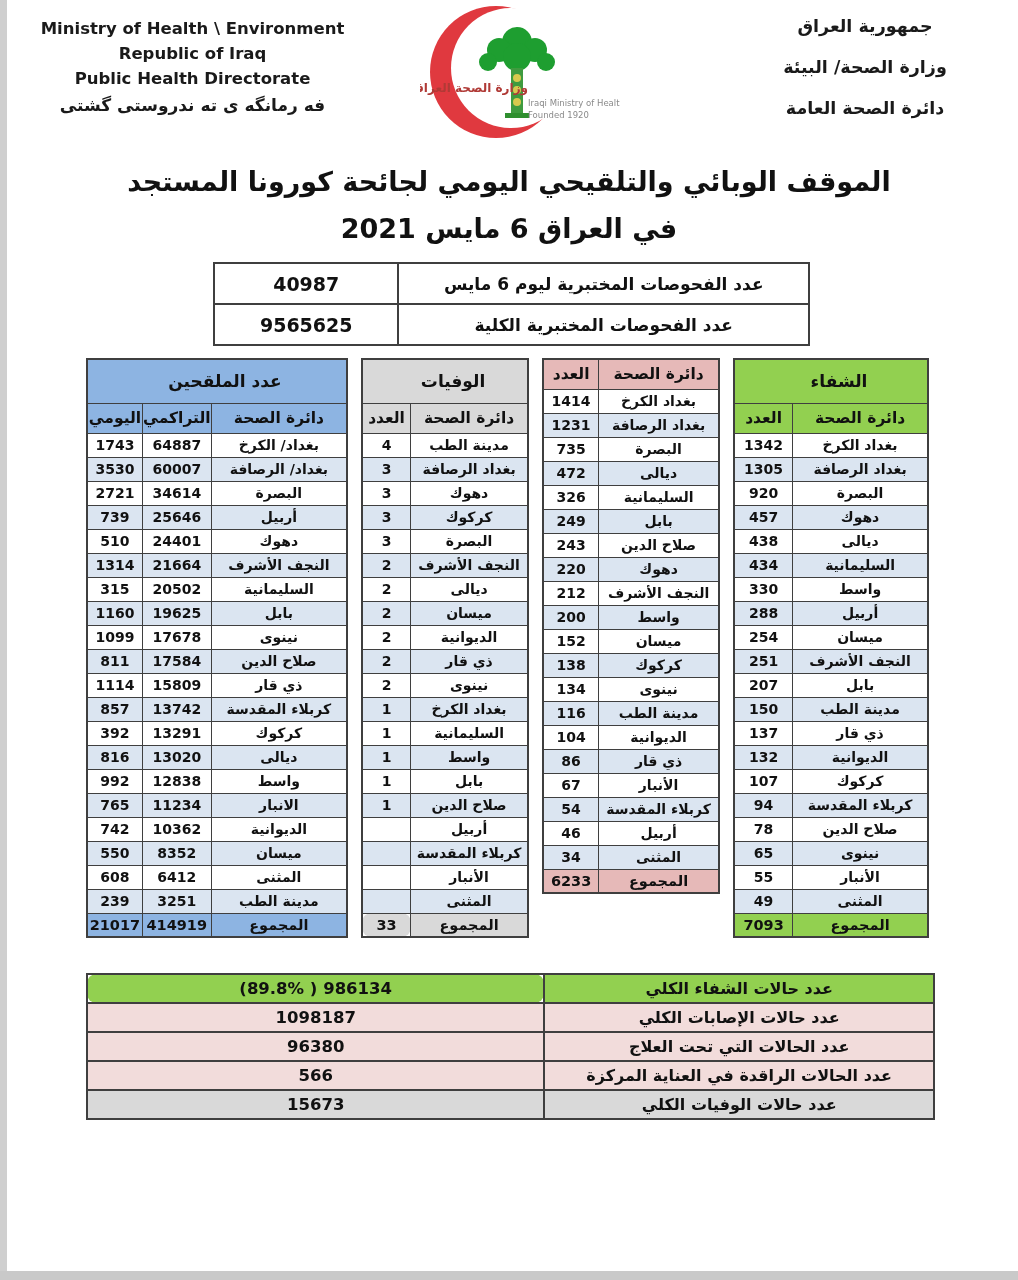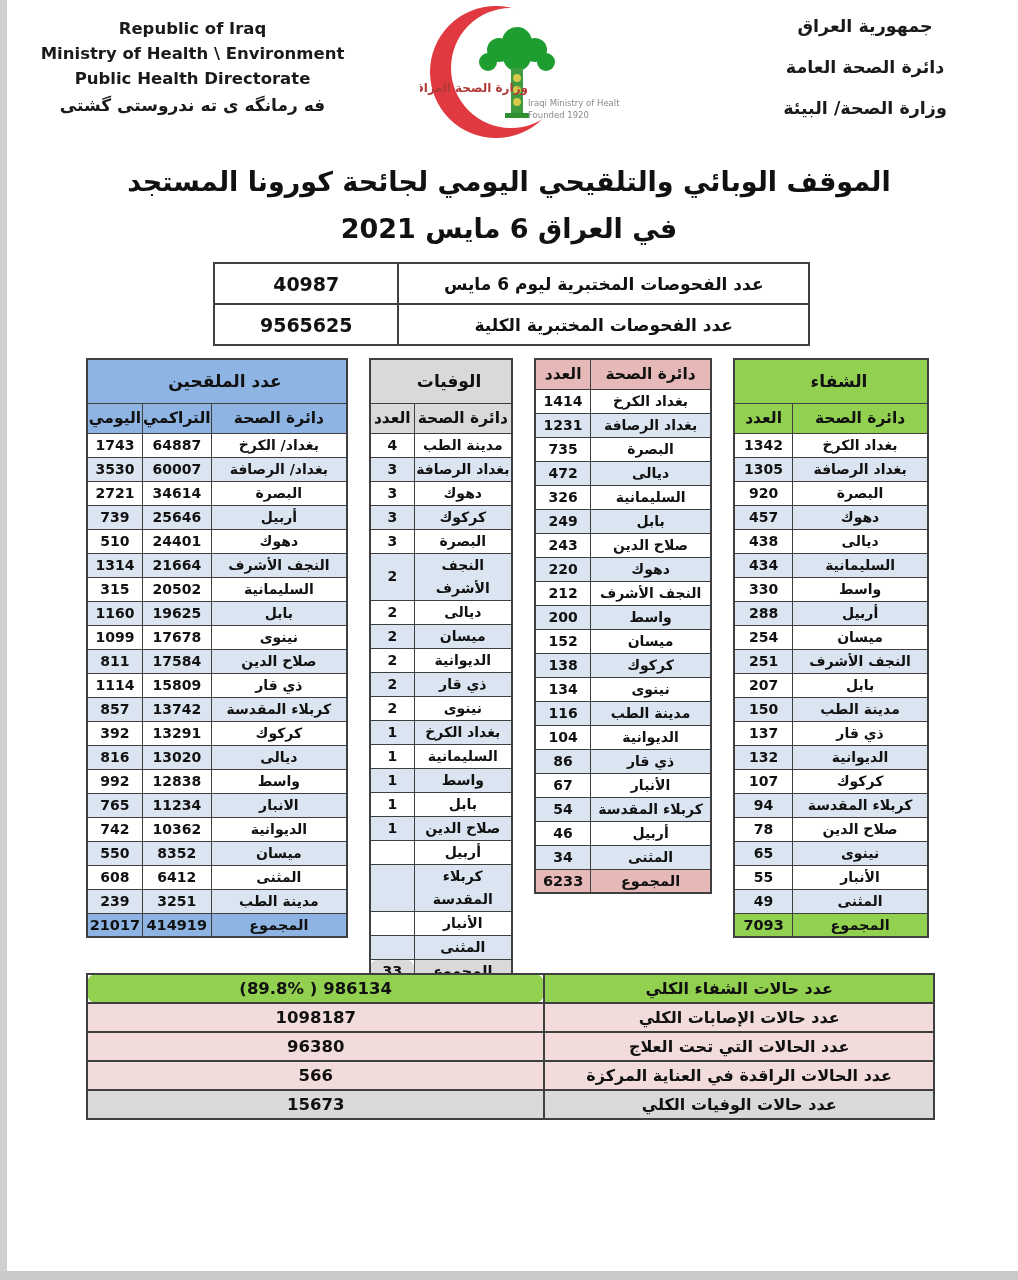--- a/index.html
+++ b/index.html
@@ -49,22 +49,22 @@
   .summary .s-label { width:46%; font-size:16px; }
   .summary .s-value { font-size:16.5px; }
 </style>
 </head>
 <body>
 
 <div class="edge-left"></div>
 <div class="edge-bottom"></div>
 
 <div class="hdr-english">
+  <div>Ministry of Health \ Environment</div>
   <div>Republic of Iraq</div>
-  <div>Ministry of Health \ Environment</div>
   <div>Public Health Directorate</div>
   <div class="kurdish">فه رمانگه ى ته ندروستى گشتى</div>
 </div>
 
 <div class="logo-wrap">
   <svg width="200" height="148" viewBox="0 0 200 148">
     <circle cx="76" cy="72" r="66" fill="#e0393f"></circle>
     <circle cx="91" cy="68" r="60" fill="#ffffff"></circle>
     <g fill="#1e9e30">
       <circle cx="97" cy="42" r="15"></circle>
@@ -80,22 +80,22 @@
     <circle cx="97" cy="102" r="4" fill="#d8c94e"></circle>
     <rect x="85" y="113" width="24" height="5" fill="#2f8f2f"></rect>
     <text x="108" y="92" fill="#b03a36" font-size="12" font-weight="bold" direction="rtl">وزارة الصحة العراقية</text>
     <text x="108" y="106" fill="#8a8a8a" font-size="8.5">Iraqi Ministry of Health</text>
     <text x="108" y="118" fill="#8a8a8a" font-size="8.5">Founded 1920</text>
   </svg>
 </div>
 
 <div class="hdr-arabic">
   <div>جمهورية العراق</div>
+  <div>وزارة الصحة/ البيئة</div>
   <div>دائرة الصحة العامة</div>
-  <div>وزارة الصحة/ البيئة</div>
 </div>
 
 <div class="doc-title">
   <div>الموقف الوبائي والتلقيحي اليومي لجائحة كورونا المستجد</div>
   <div>في العراق 6  مايس 2021</div>
 </div>
 
 <table class="tests">
   <tbody>
       <tr>
@@ -290,21 +290,21 @@
         <tr class="datarow alt">
           <td>المثنى</td>
           <td>34</td>
         </tr>
         <tr class="totalrow">
           <td style="background: rgb(230, 185, 184);">المجموع</td>
           <td style="background: rgb(230, 185, 184);">6233</td>
         </tr>
       </tbody>
     </table>
-    <table class="gtable" dir="rtl" style="width: 144px;">
+    <table class="gtable" dir="rtl" style="width: 168px;">
       <tbody>
         <tr class="titlerow">
           <td colspan="2" style="background: rgb(217, 217, 217);">الوفيات</td>
         </tr>
         <tr class="headrow">
           <td style="background: rgb(217, 217, 217); width: 116px;">دائرة الصحة</td>
           <td style="background: rgb(217, 217, 217); width: 48px;">العدد</td>
         </tr>
         <tr class="datarow">
           <td>مدينة الطب</td>

